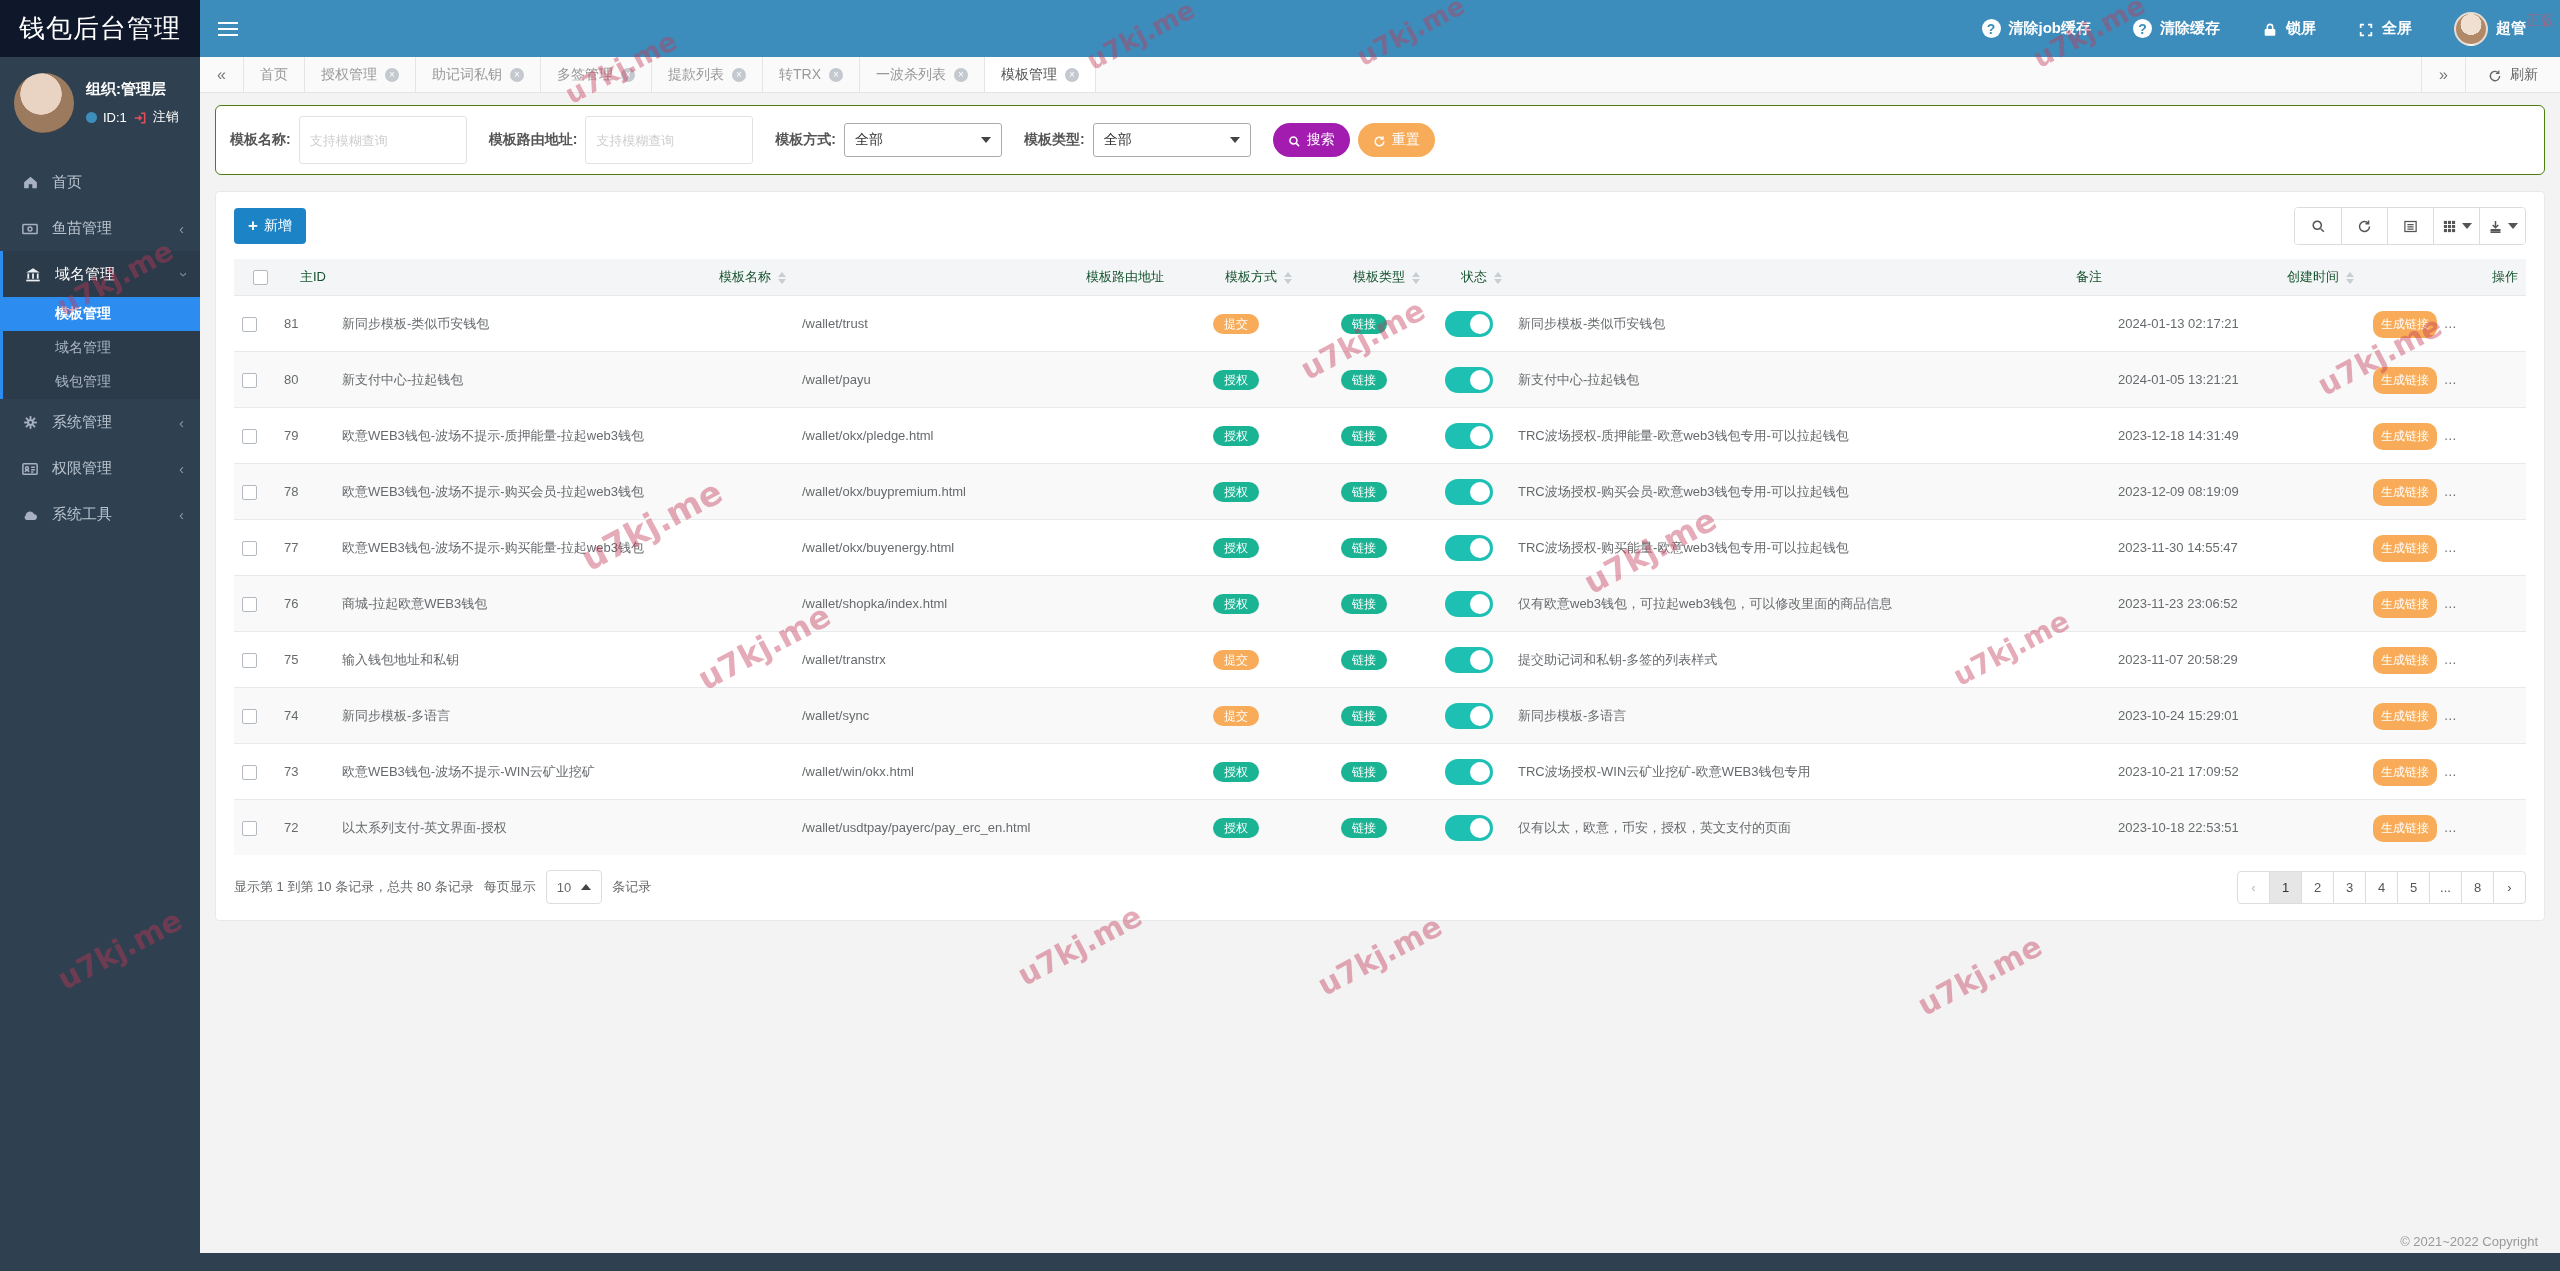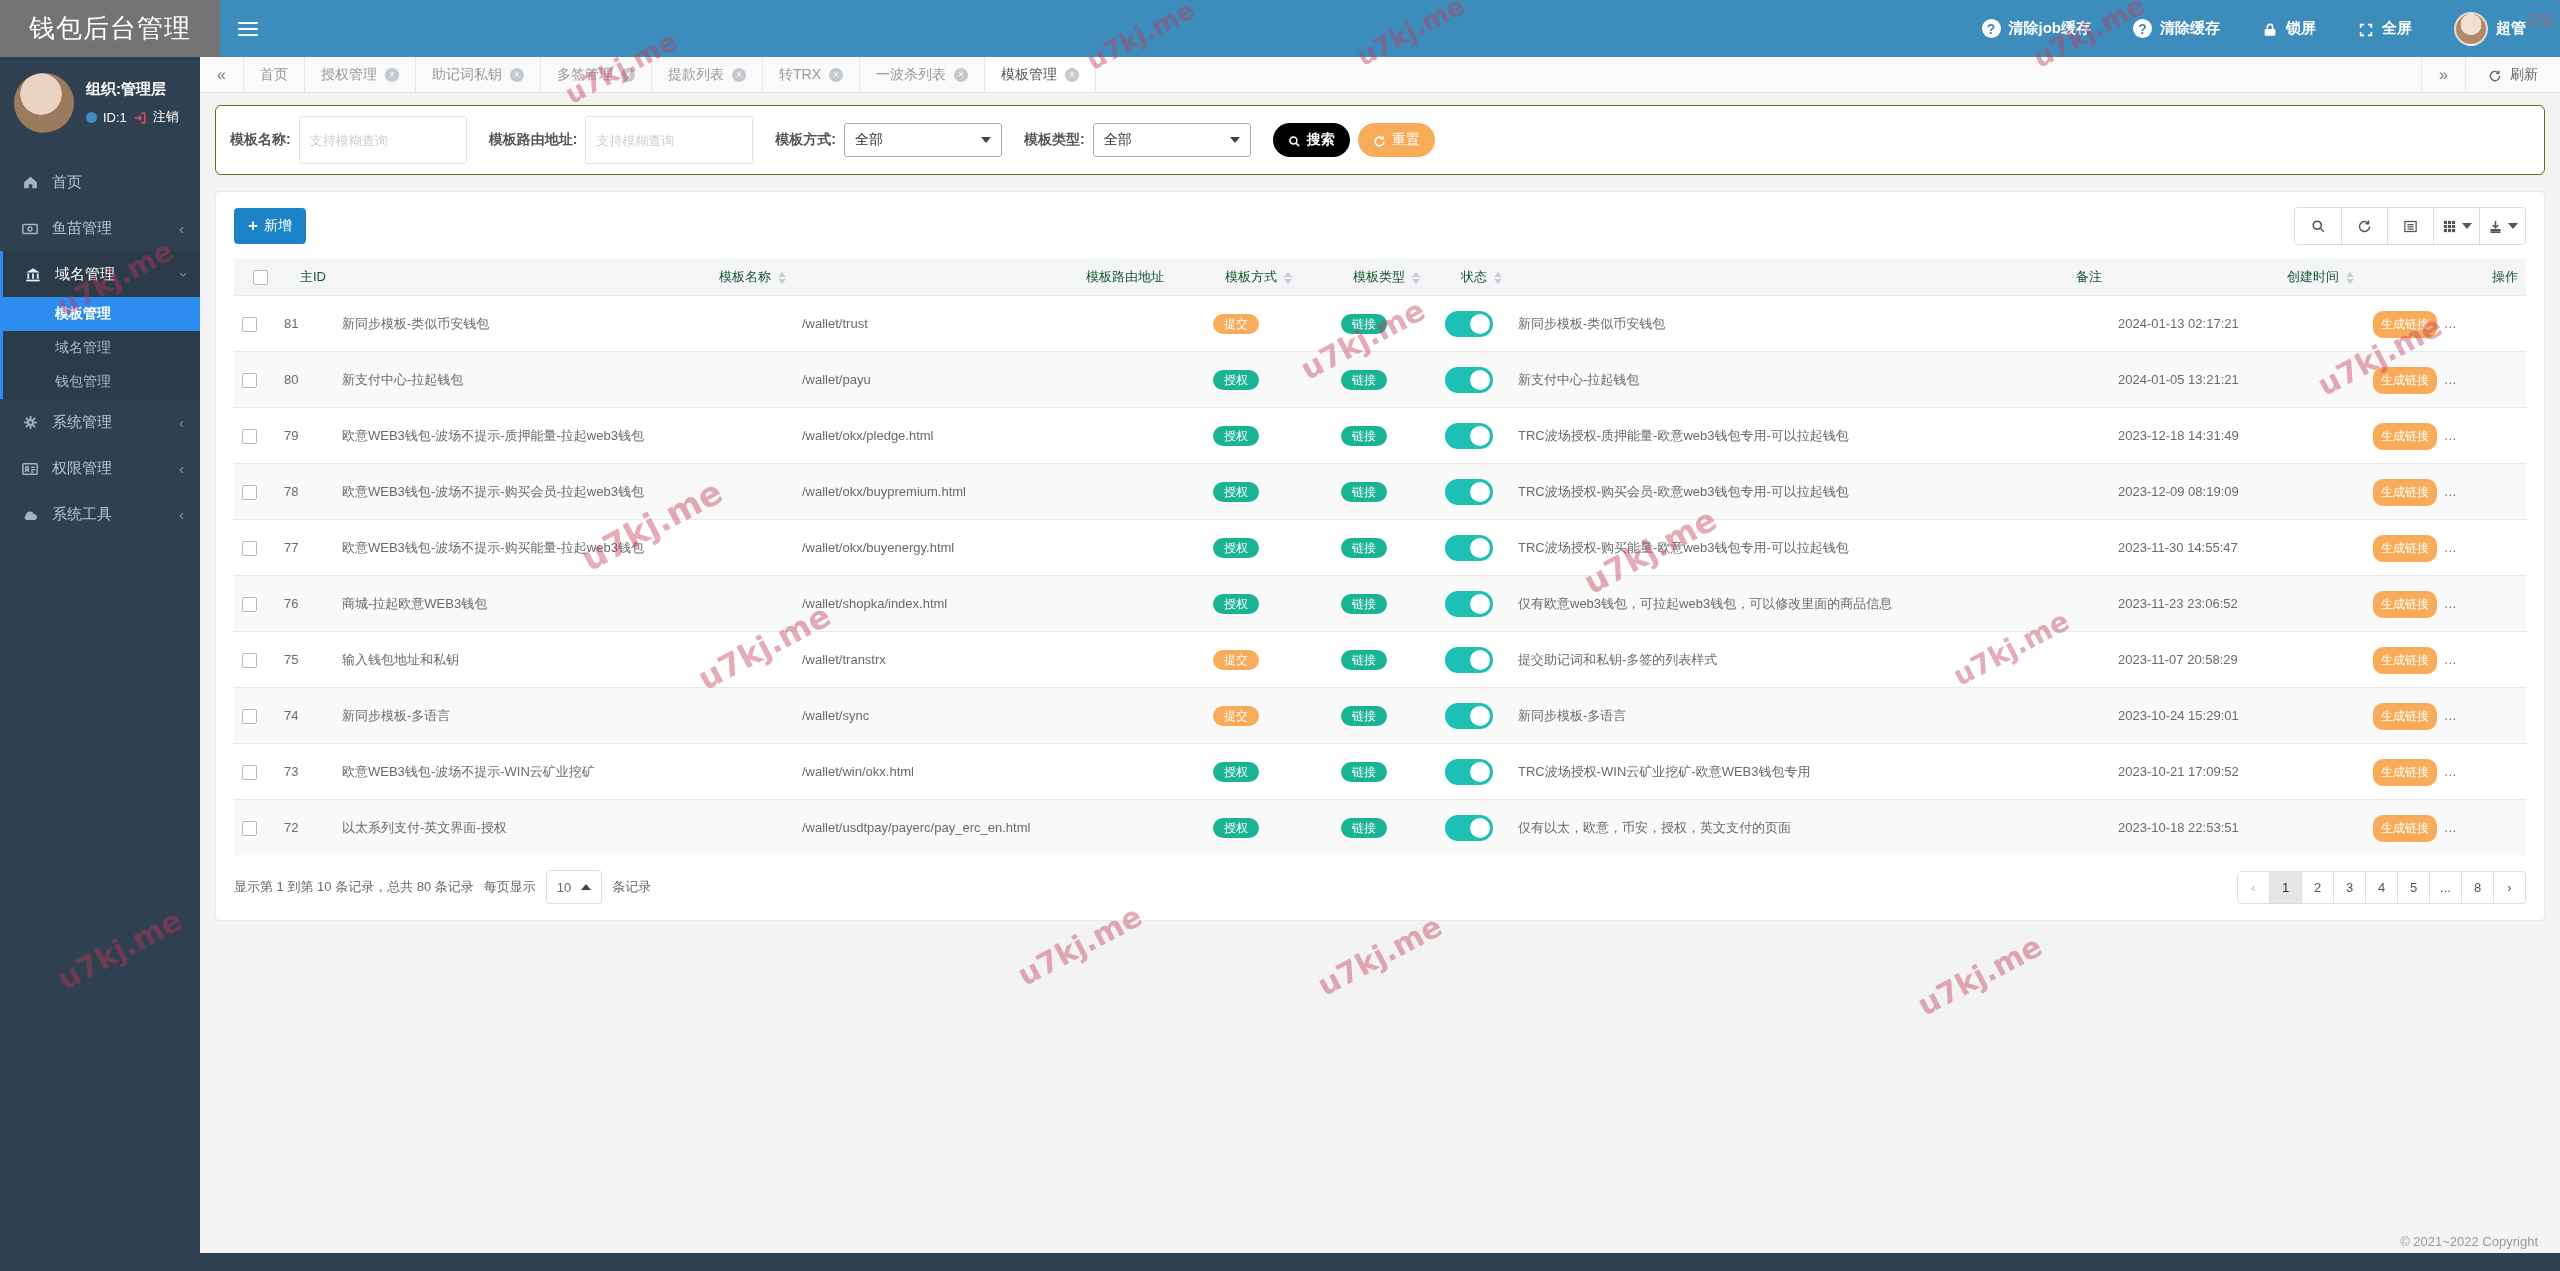--- a/index.html
+++ b/index.html
@@ -5,21 +5,21 @@
   * { box-sizing: border-box; margin: 0; padding: 0; }
   html,body { width:2560px; height:1271px; overflow:hidden; }
   body {
     font-family:"Liberation Sans","DejaVu Sans",sans-serif;
     background:#f3f3f4; position:relative; color:#676a6c;
   }
   svg { vertical-align:middle; }
 
   
   .navbar { position:absolute; top:0; left:0; right:0; height:57px; background:#3c8dbc; display:flex; align-items:stretch; z-index:20; }
-  .logo { width:220px; background:#737373; color:#fff; font-size:26px; letter-spacing:1px; display:flex; align-items:center; justify-content:center; }
+  .logo { width:200px; background:#0f172a; color:#fff; font-size:26px; letter-spacing:1px; display:flex; align-items:center; justify-content:center; }
   .hamburger { width:56px; display:flex; flex-direction:column; align-items:center; justify-content:center; gap:4px; cursor:pointer; }
   .hamburger i { display:block; width:20px; height:2px; background:#fff; }
   .nav-right { margin-left:auto; display:flex; align-items:center; gap:42px; padding-right:34px; color:#fff; font-size:15px; font-weight:bold; }
   .nav-item { display:flex; align-items:center; gap:8px; cursor:pointer; white-space:nowrap; }
   .q-circle { width:19px; height:19px; border-radius:50%; background:#fff; color:#3c8dbc; font-size:14px; font-weight:bold; display:flex; align-items:center; justify-content:center; }
   .avatar-sm { width:34px; height:34px; border-radius:50%; border:2px solid rgba(255,255,255,.7);
     background:radial-gradient(circle at 50% 35%, #f0e0d2 0 42%, #b08a68 43% 100%); }
 
   
   .sidebar { position:absolute; top:57px; left:0; bottom:0; width:200px; background:#2f4050; color:#a7b1c2; z-index:10; }
@@ -51,21 +51,21 @@
   
   .content { position:absolute; top:93px; left:200px; right:0; bottom:18px; background:#f3f3f4; }
 
   .filter-panel { margin:12px 15px 0; background:#fff; border:1px solid #4d7c0f; border-radius:6px; padding:10px 14px; display:flex; align-items:center; font-size:14px; color:#555; }
   .f-label { font-weight:bold; margin-right:8px; white-space:nowrap; }
   .f-input { width:168px; height:48px; border:1px solid #e0e2e4; border-radius:3px; padding:0 10px; font-size:13px; color:#676a6c; margin-right:22px; font-family:inherit; }
   .f-input::placeholder { color:#cfcfcf; }
   .f-select { width:158px; height:34px; border:1px solid #ababab; border-radius:3px; background:#fff; display:flex; align-items:center; justify-content:space-between; padding:0 10px; color:#333; margin-right:22px; cursor:pointer; }
   .caret-dn { width:0; height:0; border-left:5px solid transparent; border-right:5px solid transparent; border-top:6px solid #444; }
   .btn-pill { display:inline-flex; align-items:center; gap:6px; height:34px; padding:0 15px; border-radius:17px; color:#fff; font-size:14px; cursor:pointer; border:none; }
-  .btn-search { background:#000000; margin-right:8px;font-weight:bold; }
+  .btn-search { background:#a21caf; margin-right:8px; }
   .btn-reset { background:#f8ac59; }
 
   .table-panel { margin:16px 15px 0; background:#fff; border:1px solid #e7eaec; border-radius:4px; padding:15px 18px 16px; }
   .panel-toolbar { display:flex; align-items:center; margin-bottom:14px; }
   .btn-add { display:inline-flex; align-items:center; gap:6px; height:36px; padding:0 14px; background:#1c84c6; color:#fff; font-size:14px; border-radius:4px; border:none; cursor:pointer; }
   .btn-add .plus { font-size:17px; font-weight:bold; }
   .icon-group { margin-left:auto; display:flex; border:1px solid #dcdcdc; border-radius:4px; overflow:hidden; }
   .icon-btn { width:46px; height:36px; display:flex; align-items:center; justify-content:center; gap:5px; background:#fff; border-left:1px solid #dcdcdc; color:#555; cursor:pointer; }
   .icon-btn:first-child { border-left:none; }
 

